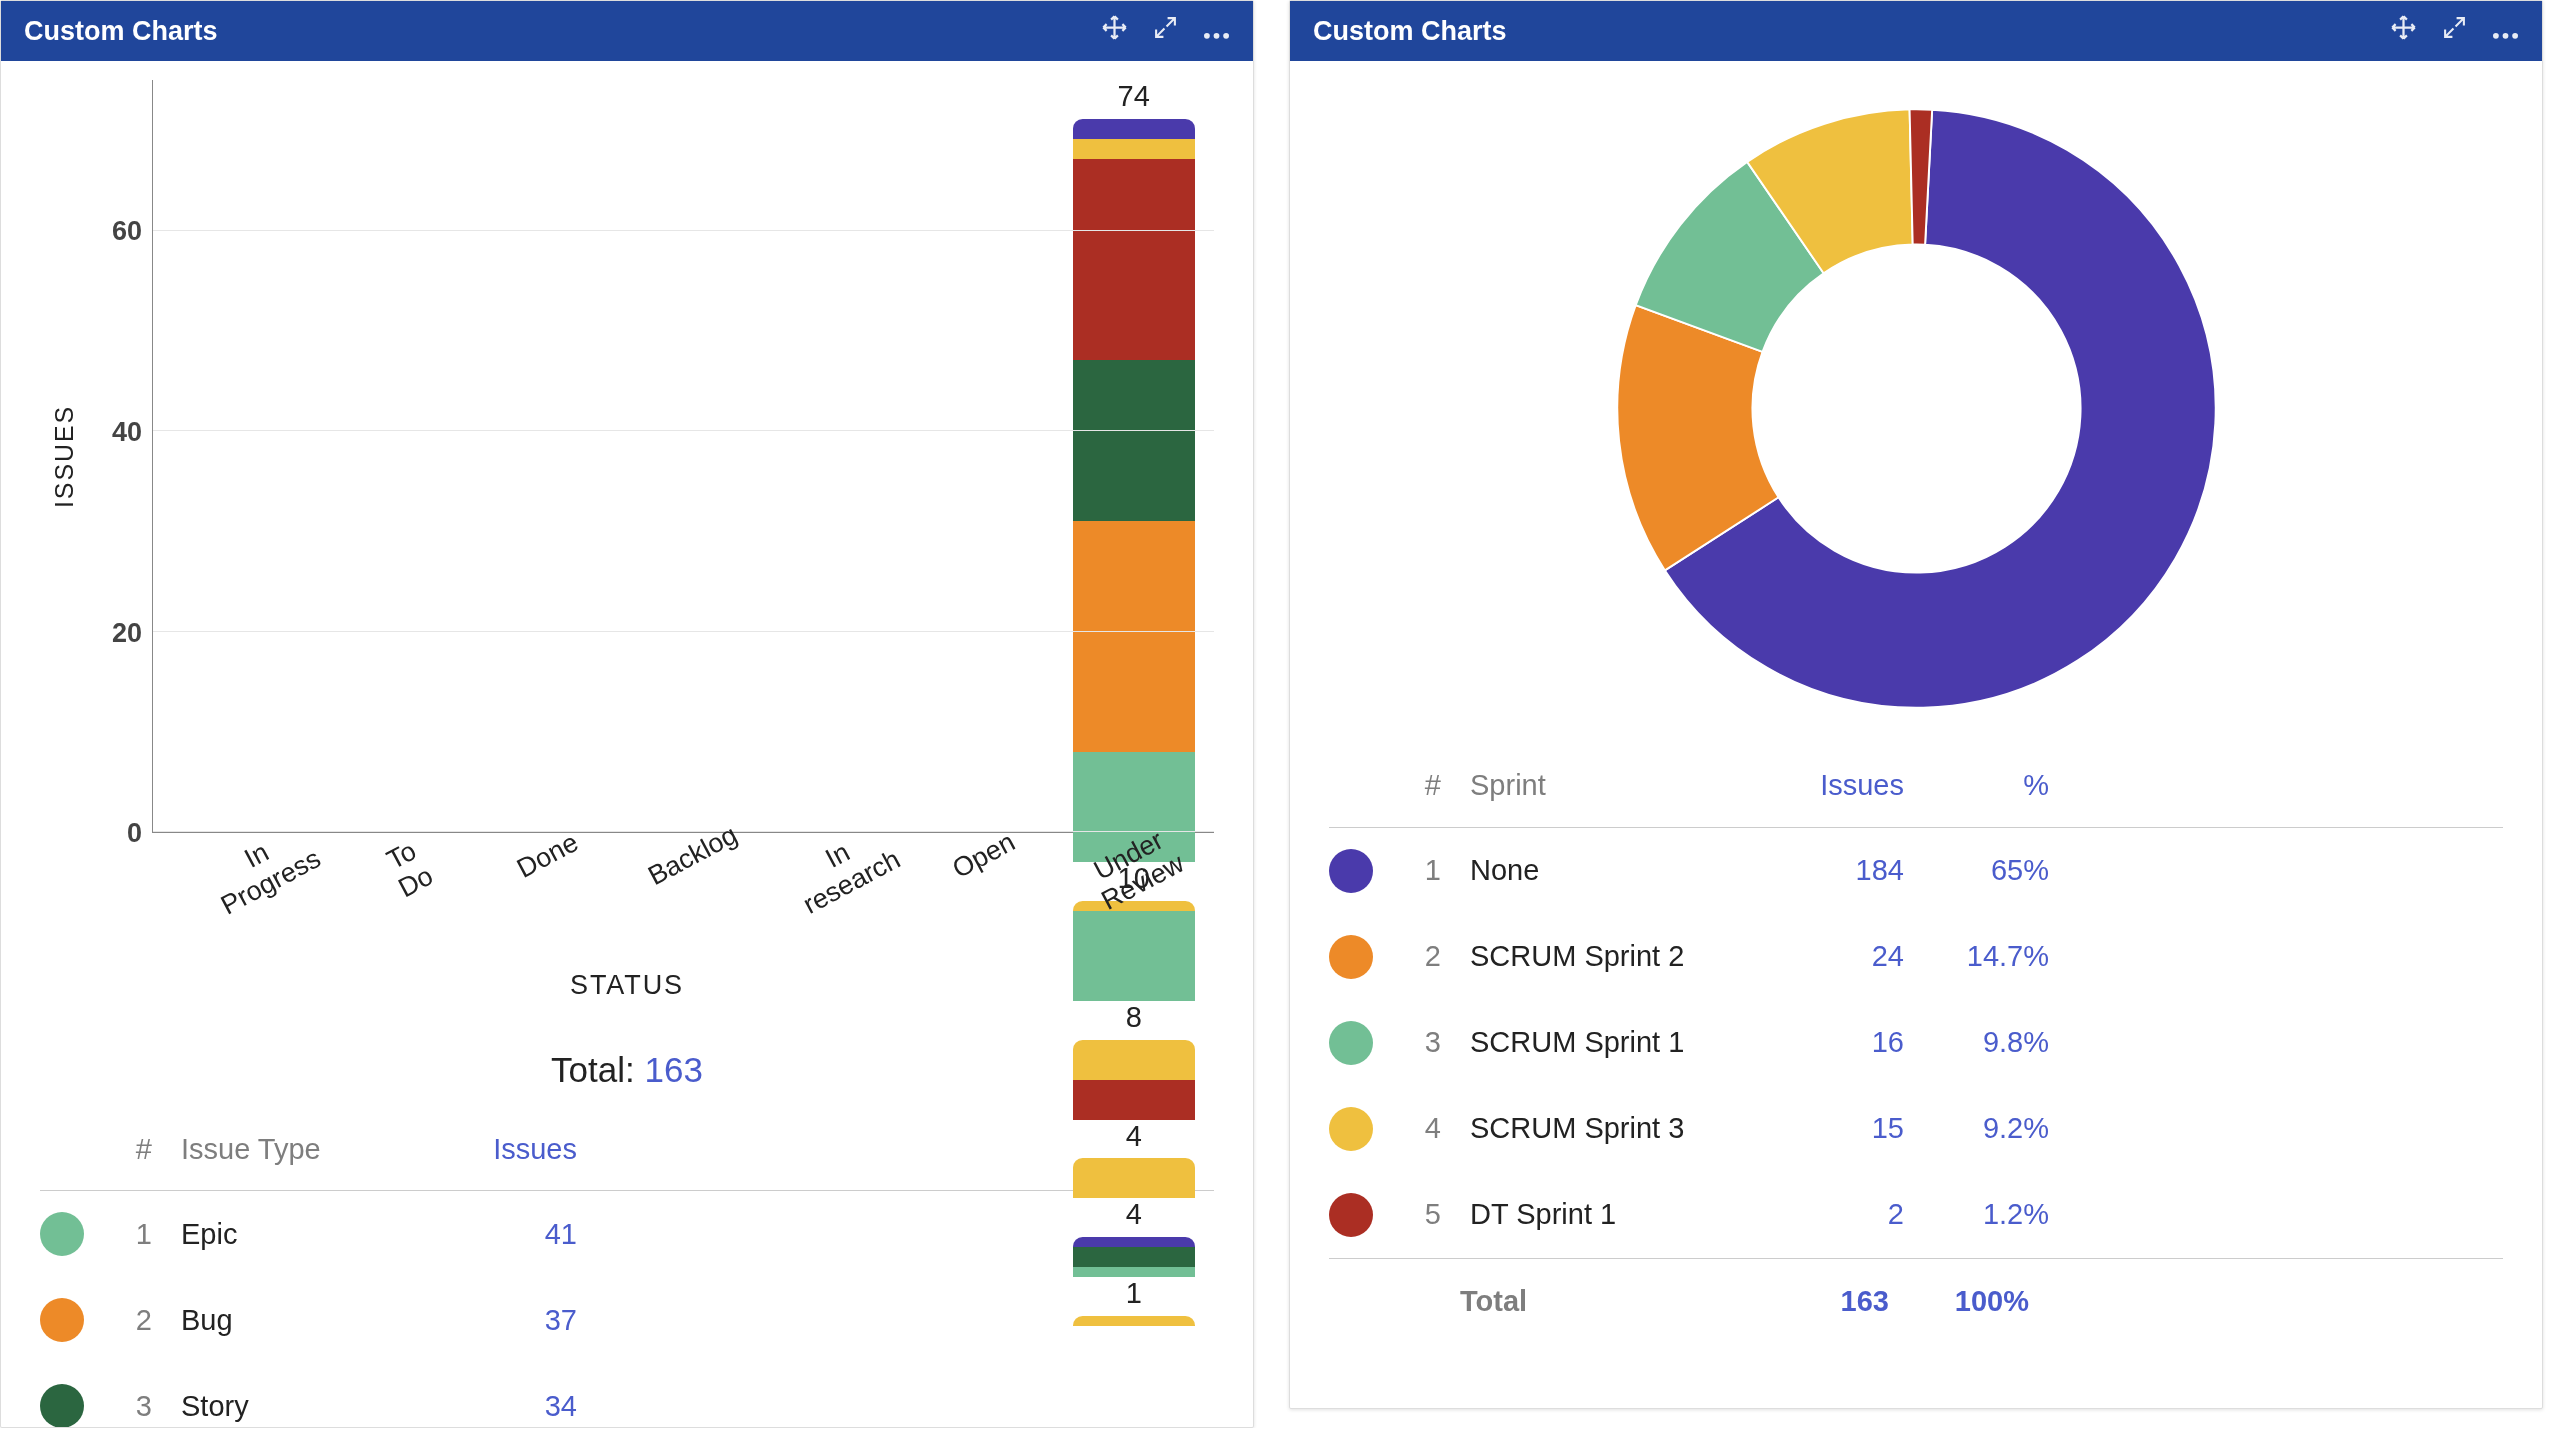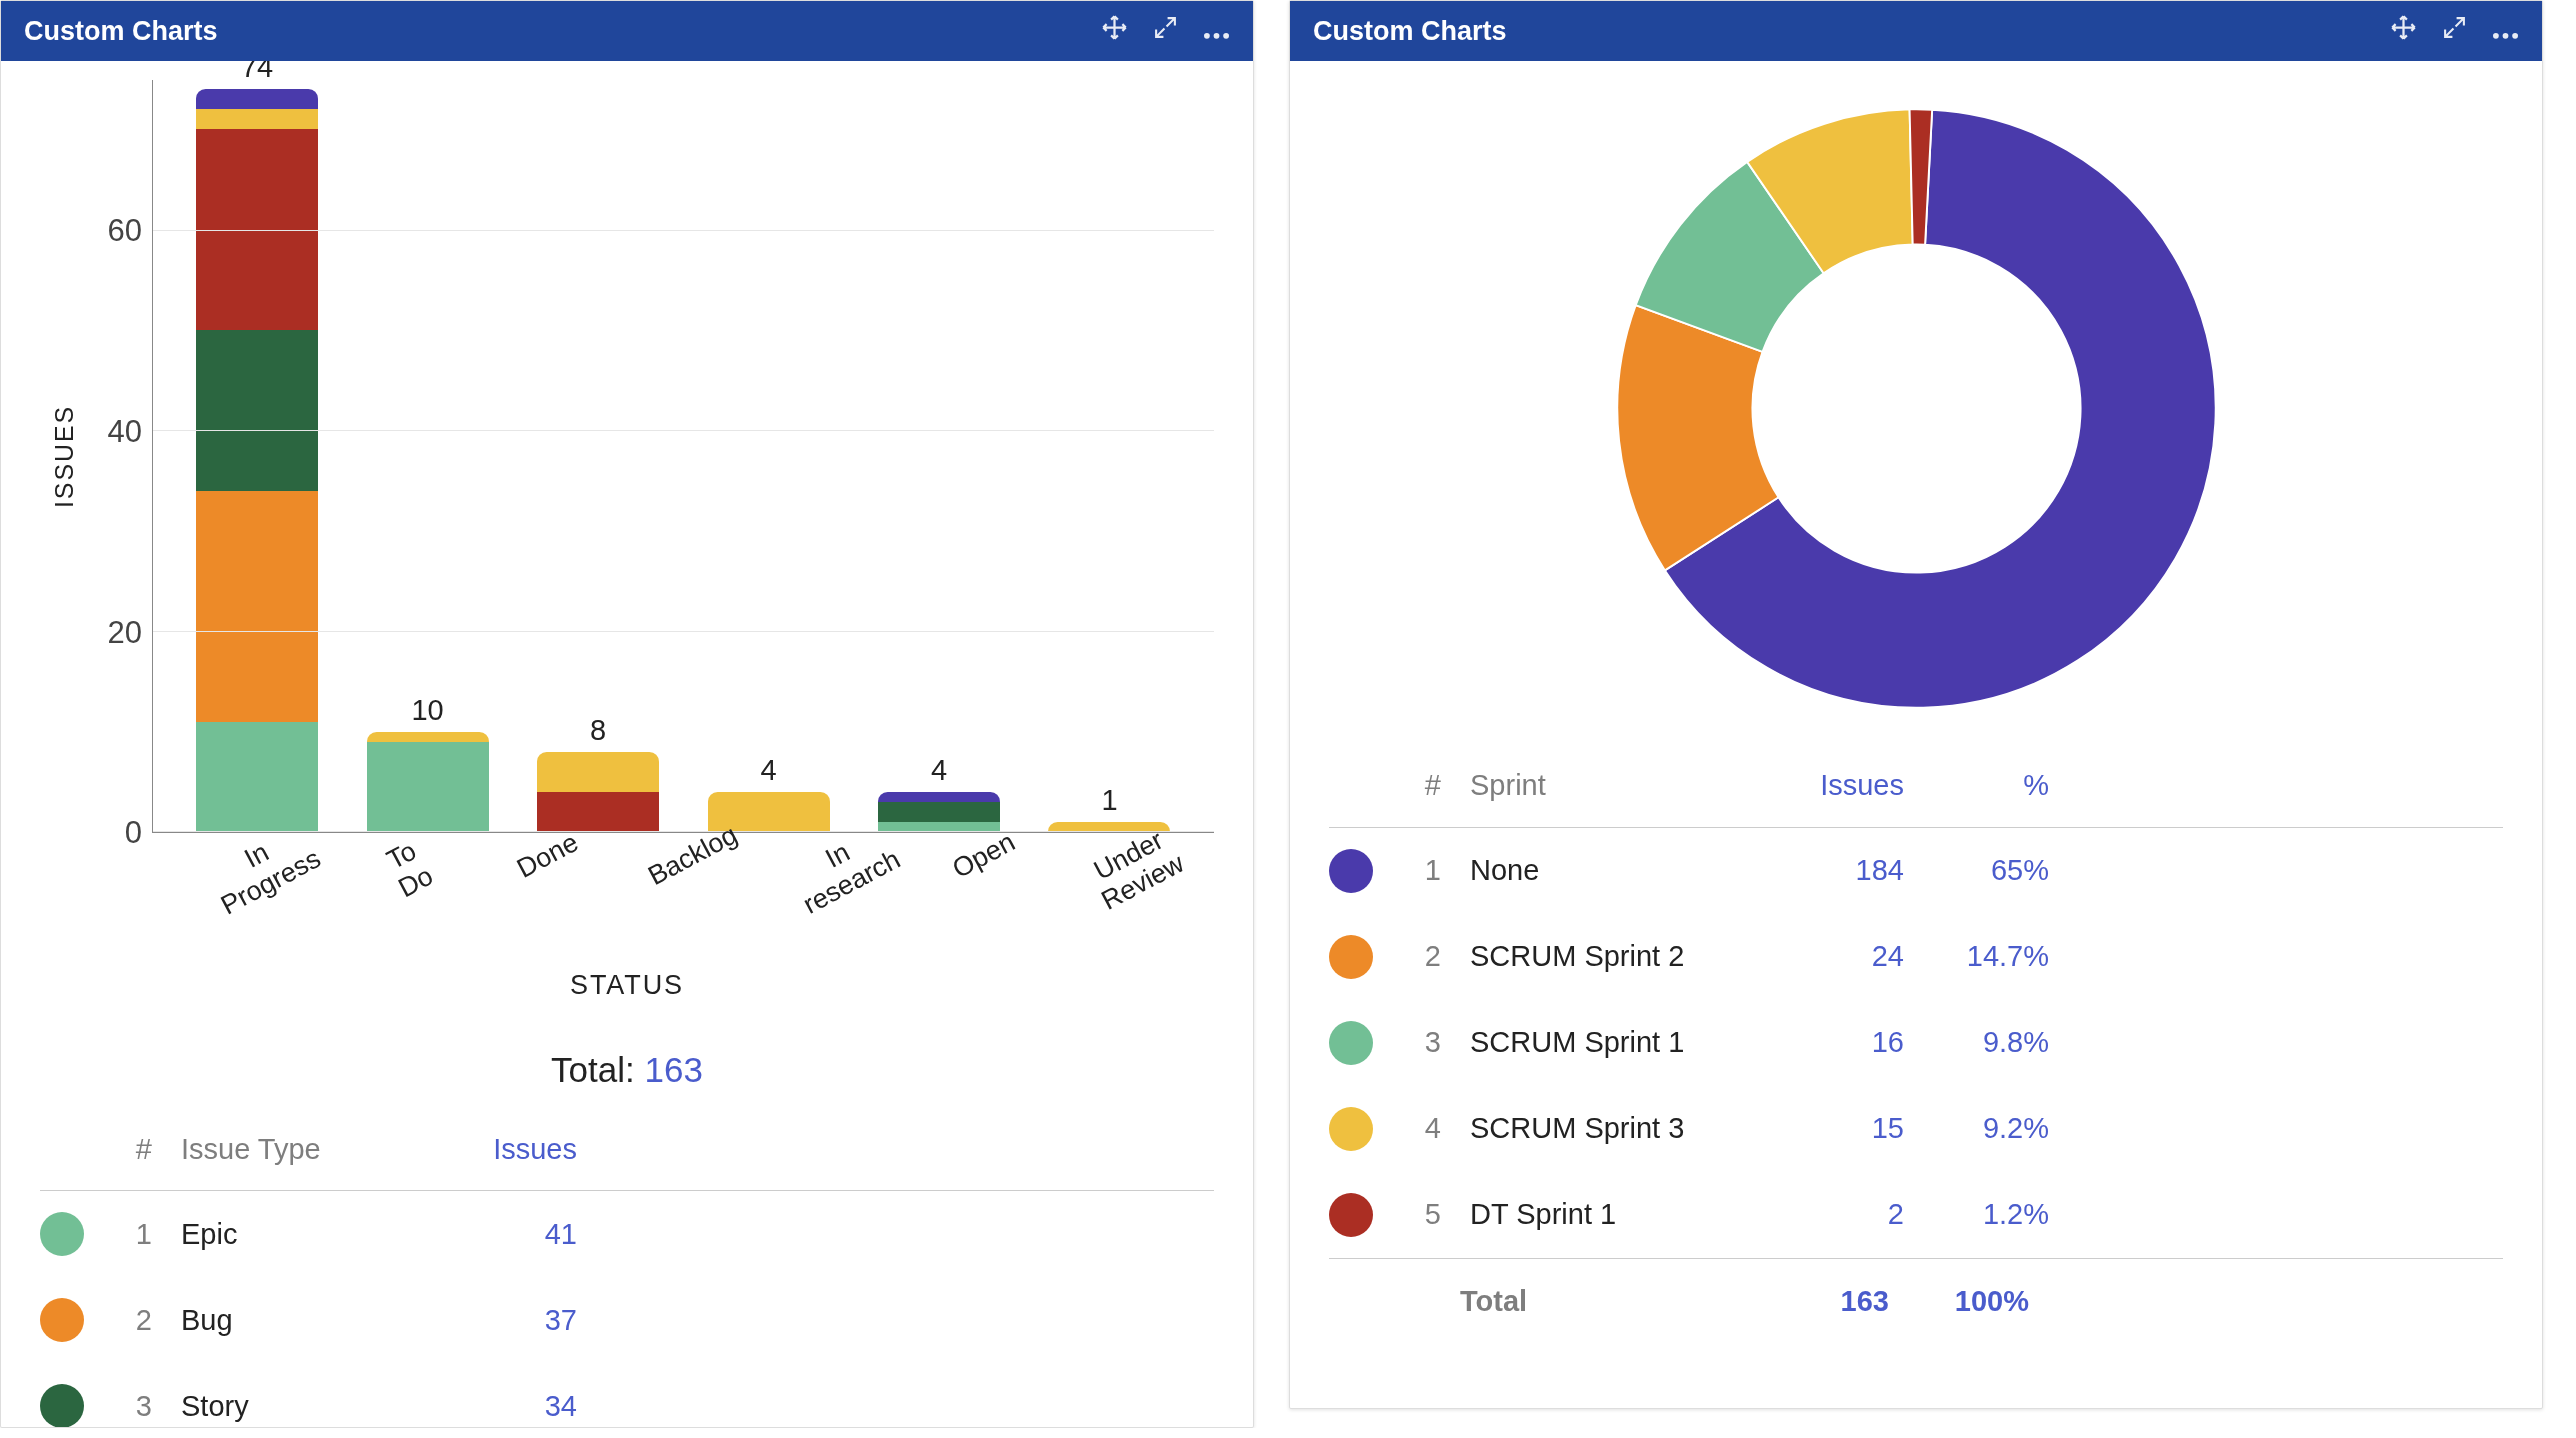--- a/index.html
+++ b/index.html
@@ -22,24 +22,24 @@
   .hdr-icon { cursor:pointer; }
   .panel-body { flex:1; padding:19.3px 39px 19.3px 39px; overflow:hidden; }
 
   
   .bar-area { position:relative; display:flex; height:753px; }
   .y-label {
     writing-mode:vertical-rl; transform:rotate(180deg);
     text-align:center; font-size:25px; letter-spacing:1.9px; padding-right:9.6px;
   }
   .y-ticks { width:73px; position:relative; }
-  .y-tick { position:absolute; right:9.6px; transform:translateY(50%); font-size:31px; color:#444; }
+  .y-tick { position:absolute; right:9.6px; transform:translateY(50%); font-size:27px; color:#444;font-weight:bold; }
   .plot { position:relative; flex:1; border-left:1.9px solid #888; border-bottom:1.9px solid #888; }
   .gridline { position:absolute; left:0; right:0; height:1px; background:var(--grid); }
-  .bars { position:absolute; inset:0; display:flex; align-items:flex-end; justify-content:space-around; padding:0 19.3px; }
+  .bars { position:absolute; inset:0; display:flex; align-items:flex-end; justify-content:space-around; padding:0 19.3px;flex-direction:column; }
   .bar-col { width:122px; display:flex; flex-direction:column; align-items:center; }
   .bar-total { font-size:29px; margin-bottom:5.8px; color:#222; }
   .bar-stack { width:122px; display:flex; flex-direction:column-reverse; border-radius:9.6px 9.6px 0 0; overflow:hidden; }
   .seg { width:100%; }
   .x-ticks { display:flex; justify-content:space-around; padding:9.6px 19.3px 0 19.3px; margin-left:118px; }
   .x-tick { width:122px; text-align:center; font-size:27px; transform:rotate(-28deg); transform-origin:top center; white-space:pre; line-height:1.1; }
   .x-label { text-align:center; font-size:27px; letter-spacing:1.9px; margin-top:68px; }
   .total-line { text-align:center; font-size:35px; margin-top:49px; }
   .total-line .val { color:var(--link); }
 

